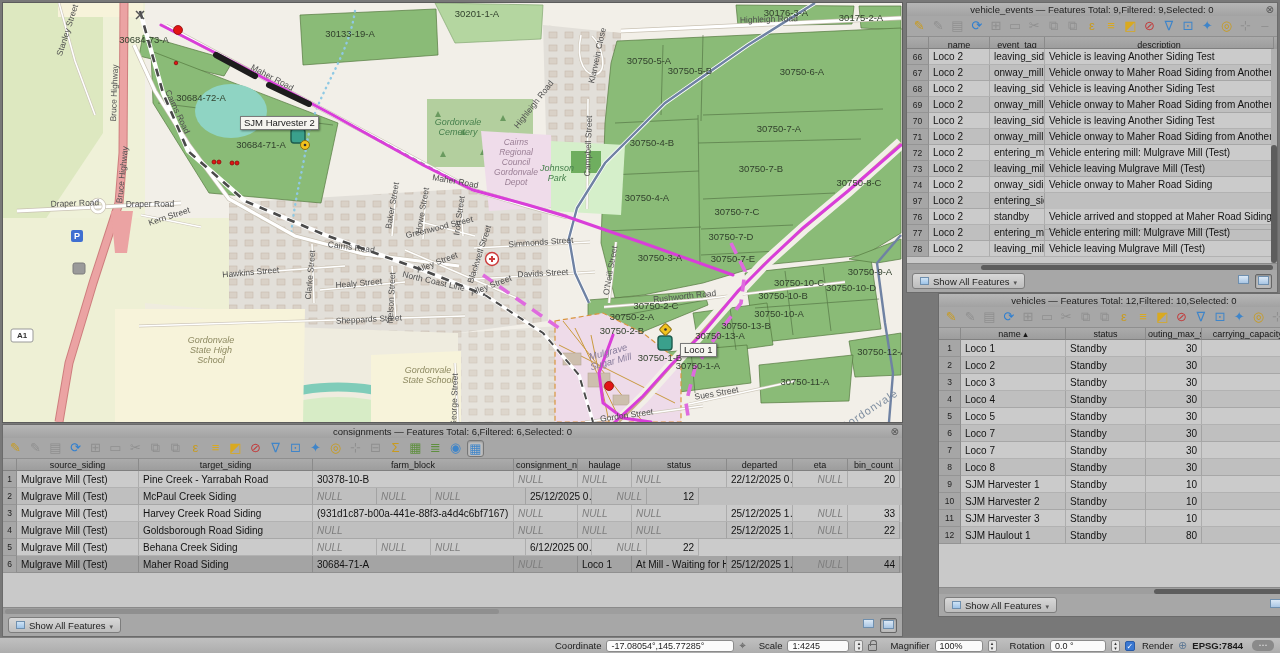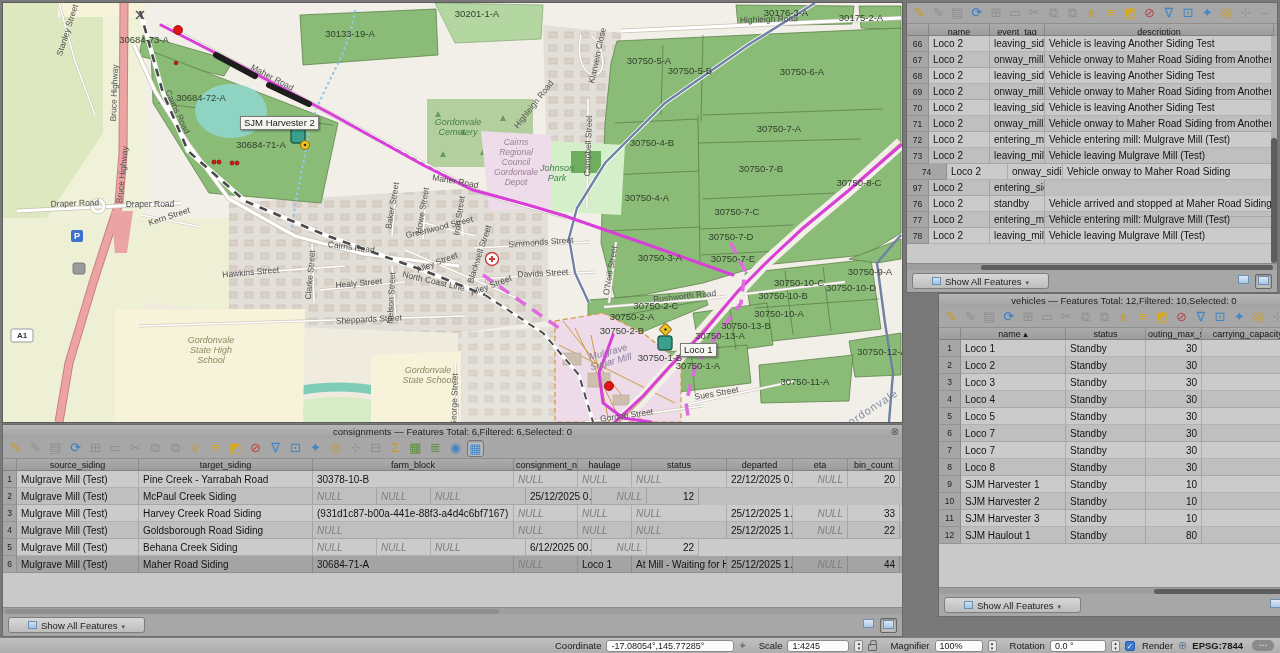--- a/index.html
+++ b/index.html
@@ -37,21 +37,21 @@
   .tcell.num{background:#a6a6a6;font-size:8.5px;color:#222;text-align:center;padding:0 1px;border-bottom:1px solid #949494;}
   .tcell.null{color:#7e7e7e;font-style:italic;}
   .tcell.ar{text-align:right;}
   .trow.r0{background:#cbcbcb;} .trow.r1{background:#bfbfbf;}
   .trow.sel{background:#a4a4a4;}
   .hscroll{flex:0 0 7px;background:#9e9e9e;border-top:1px solid #8a8a8a;position:relative;}
   .hscroll .thumb{position:absolute;top:1px;height:5px;background:#5d5d5d;border-radius:3px;}
   .vscroll{position:absolute;right:0;top:12px;bottom:0;width:6px;background:#b0b0b0;}
   .vscroll .vthumb{position:absolute;left:0;width:6px;background:#5d5d5d;border-radius:3px;}
   .pbottom{flex:0 0 22px;background:#a7a7a7;display:flex;align-items:center;padding:0 5px;}
-  .saf{display:flex;align-items:center;gap:4px;font-size:9.5px;color:#1d1d1d;background:linear-gradient(#d8d8d8,#bdbdbd);border:1px solid #7d7d7d;border-radius:3px;height:16px;padding:0 19px;cursor:pointer;}
+  .saf{display:flex;align-items:center;gap:4px;font-size:9.5px;color:#1d1d1d;background:linear-gradient(#d8d8d8,#bdbdbd);border:1px solid #7d7d7d;border-radius:3px;height:16px;padding:0 7px;cursor:pointer;}
   .saf .saficon{width:9px;height:8px;background:linear-gradient(#cfe3f5,#9dc3e8);border:1px solid #6f8fae;}
   .saf .caret::before{content:"▾";font-size:7px;color:#555;}
   .viewtoggles{margin-left:auto;display:flex;gap:3px;}
   .vt{width:17px;height:15px;border-radius:2px;text-align:center;font-size:10px;line-height:14px;color:#3b5a77;cursor:pointer;}
   .vt .g{display:inline-block;width:11px;height:9px;background:linear-gradient(#dce9f6,#a9c6e4);border:1px solid #6f8fae;}
   .vt.pressed{border:1px solid #666;background:#bdbdbd;box-shadow:inset 0 1px 2px rgba(0,0,0,.3);}
   
   .status{position:absolute;left:0;top:637px;width:1280px;height:16px;background:linear-gradient(#c0c0c0,#adadad);border-top:1px solid #7e7e7e;display:flex;align-items:center;font-size:9.5px;color:#1b1b1b;gap:5px;padding:0 6px;}
   .status .lbl{margin-left:8px;}
   .sinput{background:#fbfbfb;border:1px solid #8b8b8b;border-radius:3px;height:12px;line-height:11px;font-size:9px;color:#222;padding:0 4px;}
@@ -492,20 +492,24 @@
         <span class="caret"></span>
       </button>
       <div class="viewtoggles">
         <span class="vt"><span class="g"></span></span>
         <span class="vt pressed"><span class="g"></span></span>
       </div>
     </div>
   </div>
 
   <div class="panel" style="left:906px;top:2px;width:372px;height:291px;">
+    <div class="ptitle">
+      <span>vehicle_events — Features Total: 9,Filtered: 9,Selected: 0</span>
+      <span class="pclose"></span>
+    </div>
     <div class="ptools">
         <span class="tb" style="color: rgb(201, 155, 29);">✎</span>
         <span class="tb off">✎</span>
         <span class="tb off">▤</span>
         <span class="tb" style="color: rgb(47, 127, 208);">⟳</span>
         <span class="tb off">⊞</span>
         <span class="tb off">▭</span>
         <span class="tb off">✂</span>
         <span class="tb off">⧉</span>
         <span class="tb off">⧉</span>
@@ -569,21 +573,21 @@
           <div class="tcell" style="width: 55px;">entering_mill</div>
           <div class="tcell" style="width: 229px;">Vehicle entering mill: Mulgrave Mill (Test)</div>
         </div>
         <div class="trow r1">
           <div class="tcell num" style="width: 22px;">73</div>
           <div class="tcell" style="width: 61px;">Loco 2</div>
           <div class="tcell" style="width: 55px;">leaving_mill</div>
           <div class="tcell" style="width: 229px;">Vehicle leaving Mulgrave Mill (Test)</div>
         </div>
         <div class="trow r0">
-          <div class="tcell num" style="width: 40px;">74</div>
+          <div class="tcell num" style="width: 22px;">74</div>
           <div class="tcell" style="width: 61px;">Loco 2</div>
           <div class="tcell" style="width: 55px;">onway_siding</div>
           <div class="tcell" style="width: 229px;">Vehicle onway to Maher Road Siding</div>
         </div>
         <div class="trow r1">
           <div class="tcell num" style="width: 22px;">97</div>
           <div class="tcell" style="width: 61px;">Loco 2</div>
           <div class="tcell" style="width: 55px;">entering_sidi…</div>
           <div class="tcell" style="width: 229px; margin-top: 36px;">Vehicle entering target Maher Road Siding</div>
         </div>

